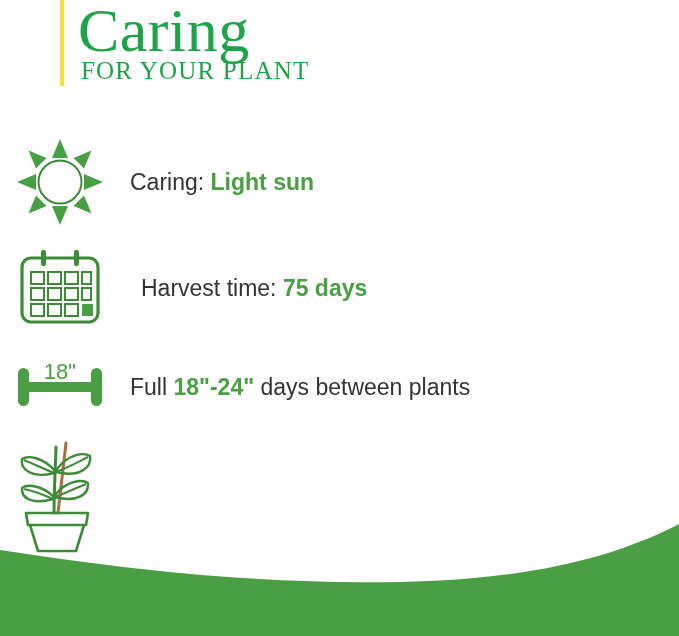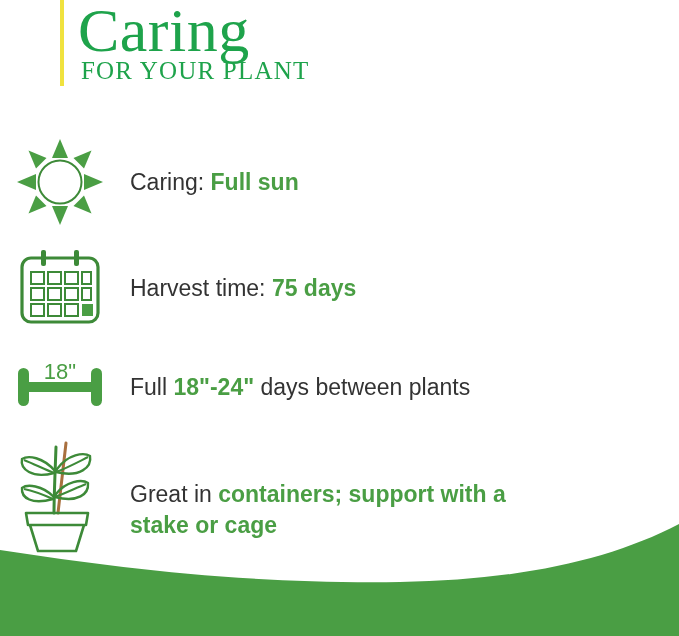--- a/index.html
+++ b/index.html
@@ -87,21 +87,21 @@
     font-family: "Liberation Sans", sans-serif;
     padding-left: 10px;
     max-width: 430px;
   }
   .row-text .hl {
     color: #4A9E44;
     font-weight: bold;
   }
 
   #row-light      { top: 150px; height: 64px; }
-  #row-harvest    { top: 252px; height: 72px; }
+  #row-harvest    { top: 252px; height: 72px; gap: 11px; }
   #row-spacing    { top: 360px; height: 54px; }
   #row-container  { top: 437px; height: 108px; }
 
   #row-light .row-text,
   #row-harvest .row-text,
   #row-spacing .row-text { align-self: center; }
 
   #row-container { align-items: flex-start; }
   #row-container .row-icon { padding-top: 2px; }
   #row-container .row-text { padding-top: 42px; }
@@ -150,21 +150,21 @@
 
           <polygon points="11.5,11.5 29.5,19.0 19.0,29.5"></polygon>
 
           <polygon points="74.5,74.5 56.5,67.0 67.0,56.5"></polygon>
 
           <polygon points="11.5,74.5 19.0,56.5 29.5,67.0"></polygon>
         </g>
       </svg>
     </div>
     <div class="row-text">
-      <span>Caring: </span><span class="hl">Full sun</span>
+      <span>Caring: </span><span class="hl">Light sun</span>
     </div>
   </div>
 
   <div class="row" id="row-harvest">
     <div class="row-icon">
       <svg width="86" height="76" viewBox="0 0 86 76">
 
         <rect x="24" y="0" width="5" height="16" rx="2" fill="#3D8A38"></rect>
         <rect x="57" y="0" width="5" height="16" rx="2" fill="#3D8A38"></rect>
 
@@ -228,23 +228,20 @@
         <path d="M43 60 C34 56 24 52 14 50" fill="none" stroke="#3D8A38" stroke-width="2"></path>
 
         <path d="M46 55 C56 42 72 40 78 44 C79 55 68 64 45 58 Z" fill="none" stroke="#3D8A38" stroke-width="2.4" stroke-linejoin="round"></path>
         <path d="M45 58 C56 54 66 49 76 45" fill="none" stroke="#3D8A38" stroke-width="2"></path>
 
         <path d="M16 74 L78 74 L76 86 L18 86 Z" fill="none" stroke="#3D8A38" stroke-width="2.6" stroke-linejoin="round"></path>
 
         <path d="M20 86 L28 112 L66 112 L74 86" fill="none" stroke="#3D8A38" stroke-width="2.6" stroke-linejoin="round"></path>
       </svg>
     </div>
-    <div class="row-text">
-      <span>Great in </span><span class="hl">containers; support with a stake or cage</span>
-    </div>
   </div>
 
 </div>
 
 <div class="wave">
   <svg width="679" height="120" viewBox="0 0 679 120" preserveAspectRatio="none">
     <path d="M0 34 C120 52 240 68 400 66 C520 64 610 44 679 8 L679 120 L0 120 Z" fill="#4A9E44"></path>
   </svg>
 </div>
 

